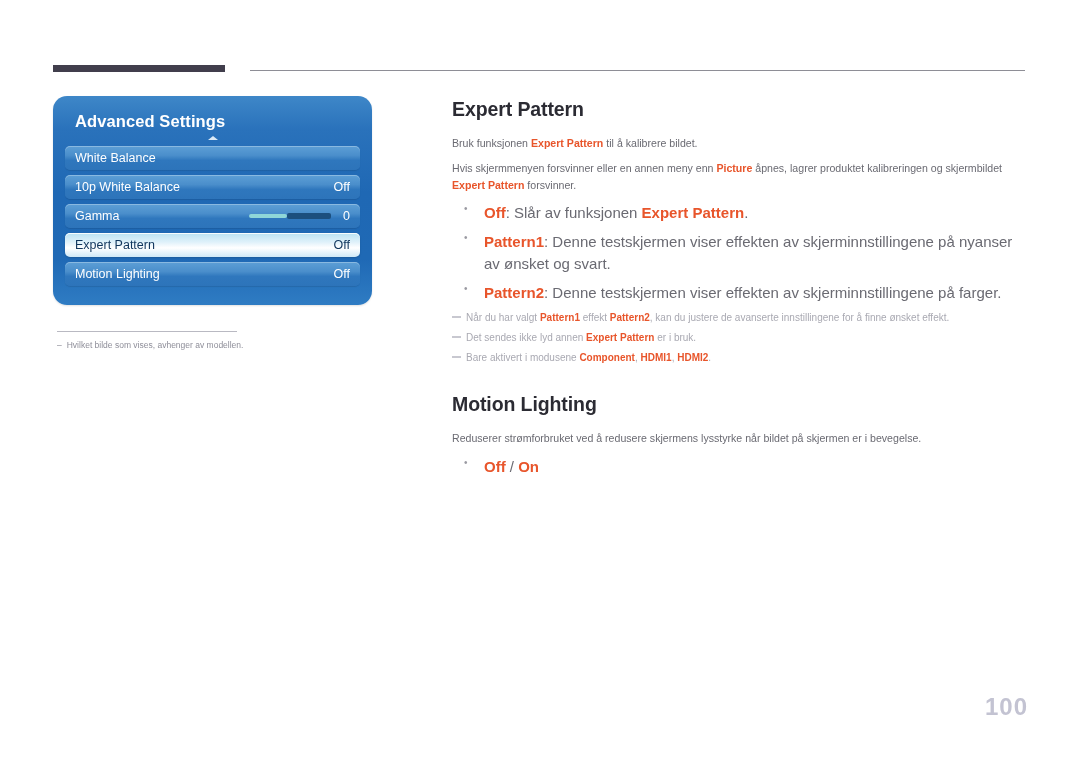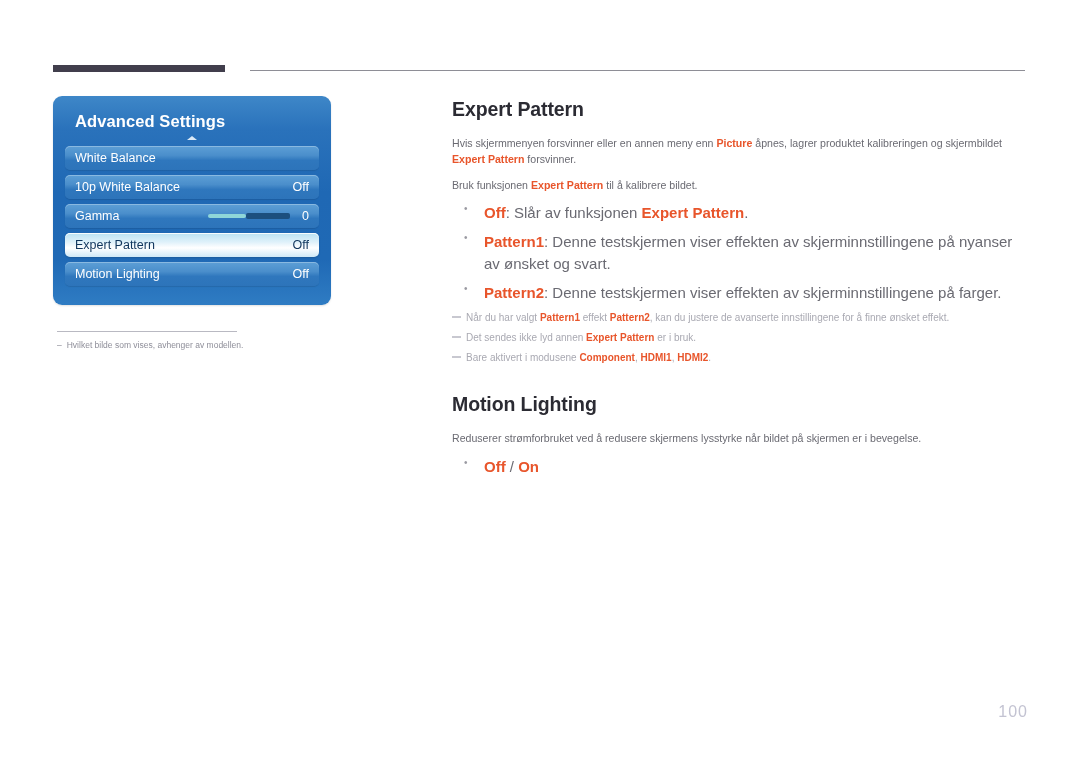--- a/index.html
+++ b/index.html
@@ -36,22 +36,22 @@
   }
 
   
   .osd-wrap {
     position: absolute;
     left: 53px;
     top: 96px;
     width: 290px;
   }
   .osd-panel {
-    width: 278px;
-    border-radius: 9px;
+    width: 319px;
+    border-radius: 14px;
     background: linear-gradient(180deg, #3e87c8 0%, #2a72bb 16%, #1f68b4 46%, #1f69b5 78%, #2f7cc3 100%);
     padding: 0 0 14px 0;
     box-sizing: border-box;
     box-shadow: 0 1px 2px rgba(0,0,0,0.12);
   }
   .osd-title {
     color: #ffffff;
     font-size: 16.5px;
     font-weight: bold;
     letter-spacing: 0.1px;
@@ -209,24 +209,24 @@
     height: 2px;
     background: #c8c8d0;
   }
   .note b.hl { color: #e8552b; }
 
   
   .page-num {
     position: absolute;
     right: 52px;
     bottom: 42px;
-    font-size: 16px;
+    font-size: 24px;
     color: #c3c3d2;
     letter-spacing: 1px;
-    font-weight: normal;
+    font-weight: bold;
   }
 </style>
 </head>
 <body>
 
 <div class="header-bar-dark"></div>
 <div class="header-bar-thin"></div>
 
 <div class="osd-wrap">
 
@@ -279,23 +279,23 @@
     <span class="dash">–</span>
     <span>Hvilket bilde som vises, avhenger av modellen.</span>
   </div>
 
 </div>
 
 <div class="article">
 
   <h2 class="sec-title">Expert Pattern</h2>
 
+  <p class="body"><span>Bruk funksjonen </span><b class="hl">Expert Pattern</b><span> til å kalibrere bildet.</span></p>
+
   <p class="body"><span>Hvis skjermmenyen forsvinner eller en annen meny enn </span><b class="hl">Picture</b><span> åpnes, lagrer produktet kalibreringen og skjermbildet </span><b class="hl">Expert Pattern</b><span> forsvinner.</span></p>
-
-  <p class="body"><span>Bruk funksjonen </span><b class="hl">Expert Pattern</b><span> til å kalibrere bildet.</span></p>
 
   <ul class="bullets">
     <li><b class="hl">Off</b><span>: Slår av funksjonen </span><b class="hl">Expert Pattern</b><span>.</span></li>
 
     <li><b class="hl">Pattern1</b><span>: Denne testskjermen viser effekten av skjerminnstillingene på nyanser av ønsket og svart.</span></li>
 
     <li><b class="hl">Pattern2</b><span>: Denne testskjermen viser effekten av skjerminnstillingene på farger.</span></li>
   </ul>
 
   <div class="note"><span>Når du har valgt </span><b class="hl">Pattern1</b><span> effekt </span><b class="hl">Pattern2</b><span>, kan du justere de avanserte innstillingene for å finne ønsket effekt.</span></div>

